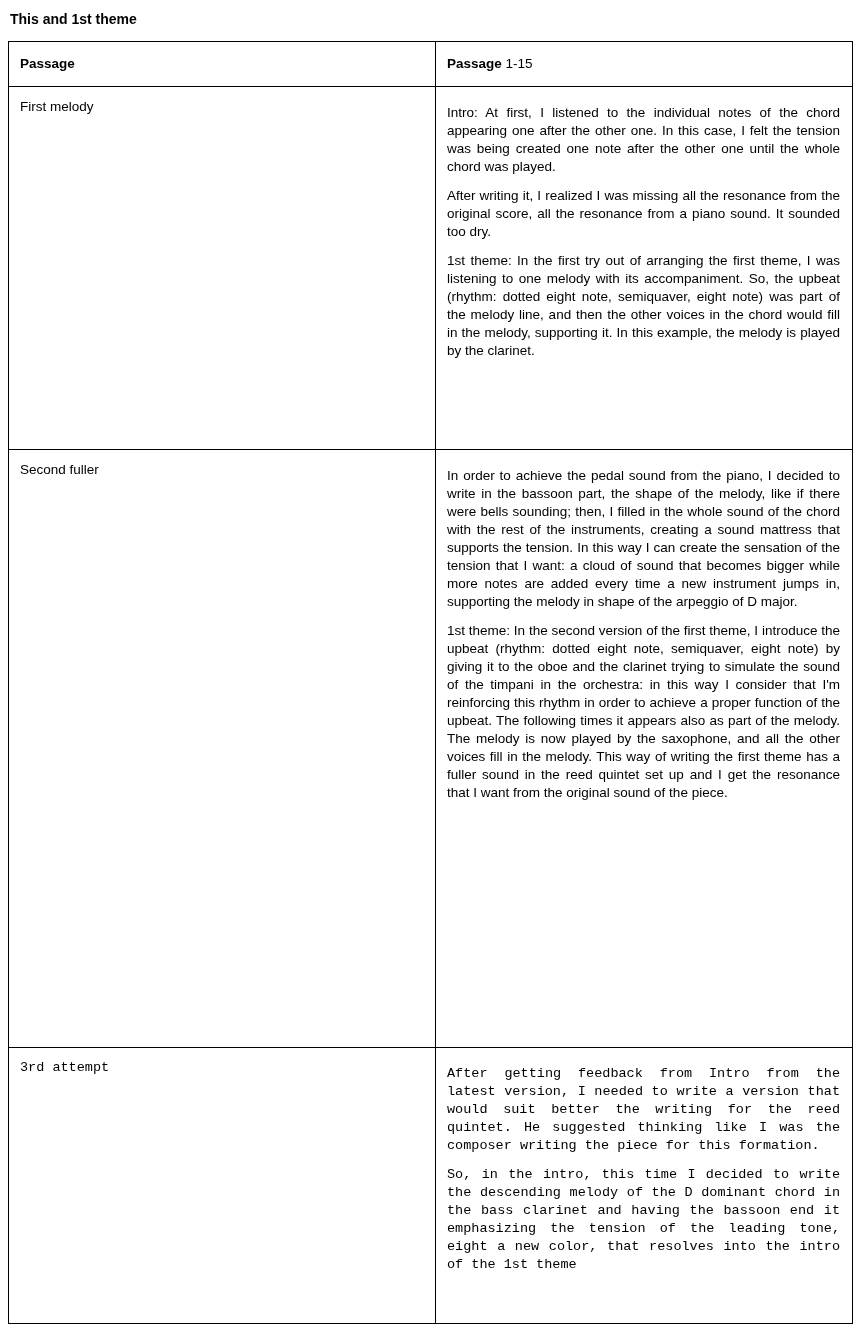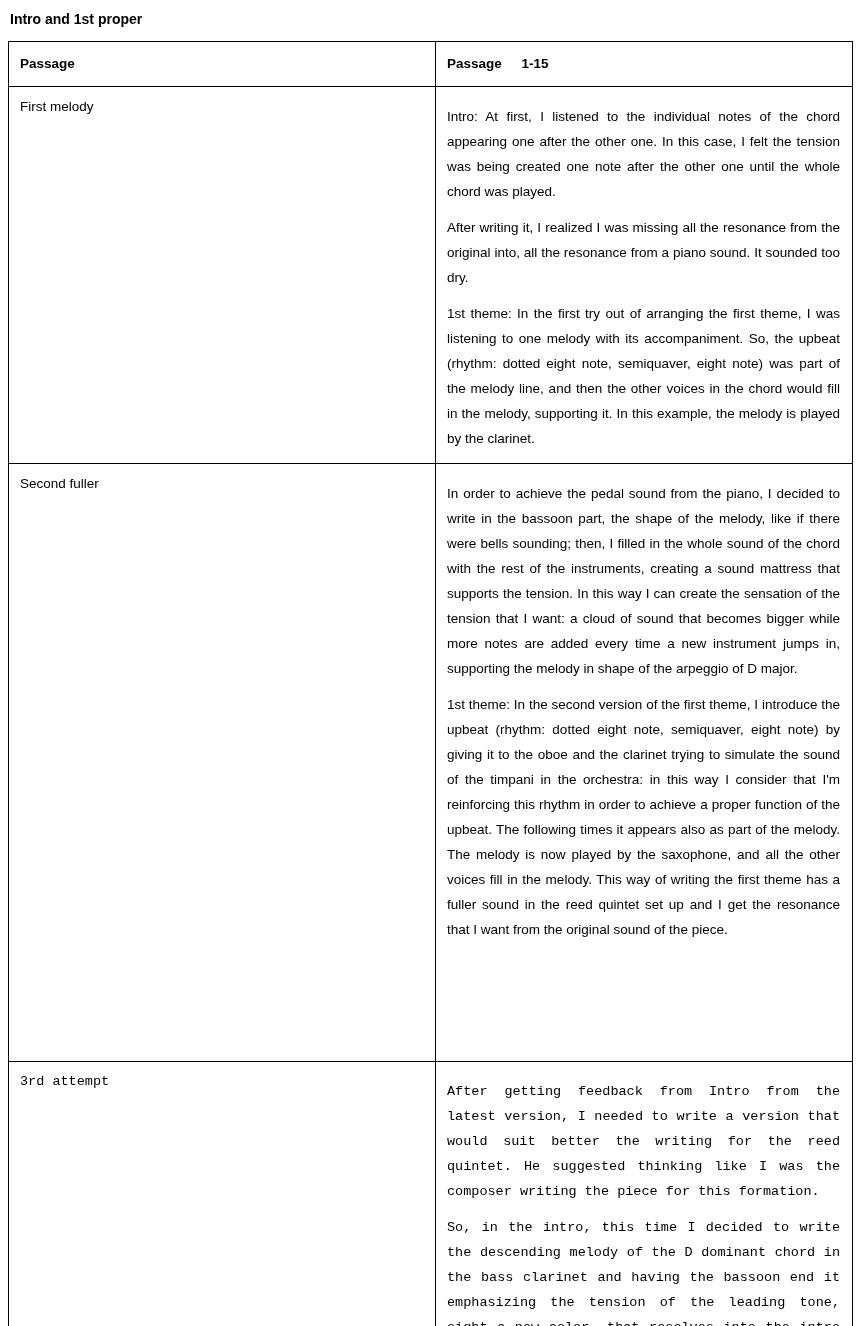--- a/index.html
+++ b/index.html
@@ -33,48 +33,48 @@
   .col-left  { width: 427px; }
   .col-right { width: 417px; }
 
   .header-row td {
     height: 45px;
     padding: 13px 11px;
     font-size: 13.5px;
     line-height: 17px;
   }
   .header-label { font-weight: bold; }
-  .header-value { font-weight: bold; margin-left: 16px; }
+  .header-value { font-weight: normal; }
 
   .cell-passage {
     padding: 11px 11px;
     font-size: 13.5px;
     line-height: 17px;
   }
   .cell-notes {
     padding: 17px 12px 12px 11px;
     font-size: 13.5px;
   }
   .cell-notes p {
     text-align: justify;
-    line-height: 25px;
+    line-height: 18px;
     margin: 0 0 11px 0;
   }
   .cell-notes p:last-child { margin-bottom: 0; }
 
   .row-1 td { height: 363px; }
   .row-2 td { height: 598px; }
   .row-3 td { height: 276px; font-family: Liberation Mono, monospace; }
 </style>
 </head>
 <body>
 
 <div class="doc">
 
-  <div class="doc-title">Intro and 1st proper</div>
+  <div class="doc-title">This and 1st theme</div>
 
   <table class="passage-table">
     <colgroup>
       <col class="col-left">
       <col class="col-right">
     </colgroup>
 
     <tbody>
         <tr class="header-row">
       <td>
@@ -84,21 +84,21 @@
         <span class="header-label">Passage</span><span class="header-value"> 1-15</span>
       </td>
     </tr>
 
     <tr class="row-1">
       <td class="cell-passage">
         <span>First melody</span>
       </td>
       <td class="cell-notes">
         <p>Intro: At first, I listened to the individual notes of the chord appearing one after the other one. In this case, I felt the tension was being created one note after the other one until the whole chord was played.</p>
-        <p>After writing it, I realized I was missing all the resonance from the original into, all the resonance from a piano sound. It sounded too dry.</p>
+        <p>After writing it, I realized I was missing all the resonance from the original score, all the resonance from a piano sound. It sounded too dry.</p>
         <p>1st theme: In the first try out of arranging the first theme, I was listening to one melody with its accompaniment. So, the upbeat (rhythm: dotted eight note, semiquaver, eight note) was part of the melody line, and then the other voices in the chord would fill in the melody, supporting it. In this example, the melody is played by the clarinet.</p>
       </td>
     </tr>
 
     <tr class="row-2">
       <td class="cell-passage">
         <span>Second fuller</span>
       </td>
       <td class="cell-notes">
         <p>In order to achieve the pedal sound from the piano, I decided to write in the bassoon part, the shape of the melody, like if there were bells sounding; then, I filled in the whole sound of the chord with the rest of the instruments, creating a sound mattress that supports the tension. In this way I can create the sensation of the tension that I want: a cloud of sound that becomes bigger while more notes are added every time a new instrument jumps in, supporting the melody in shape of the arpeggio of D major.</p>

